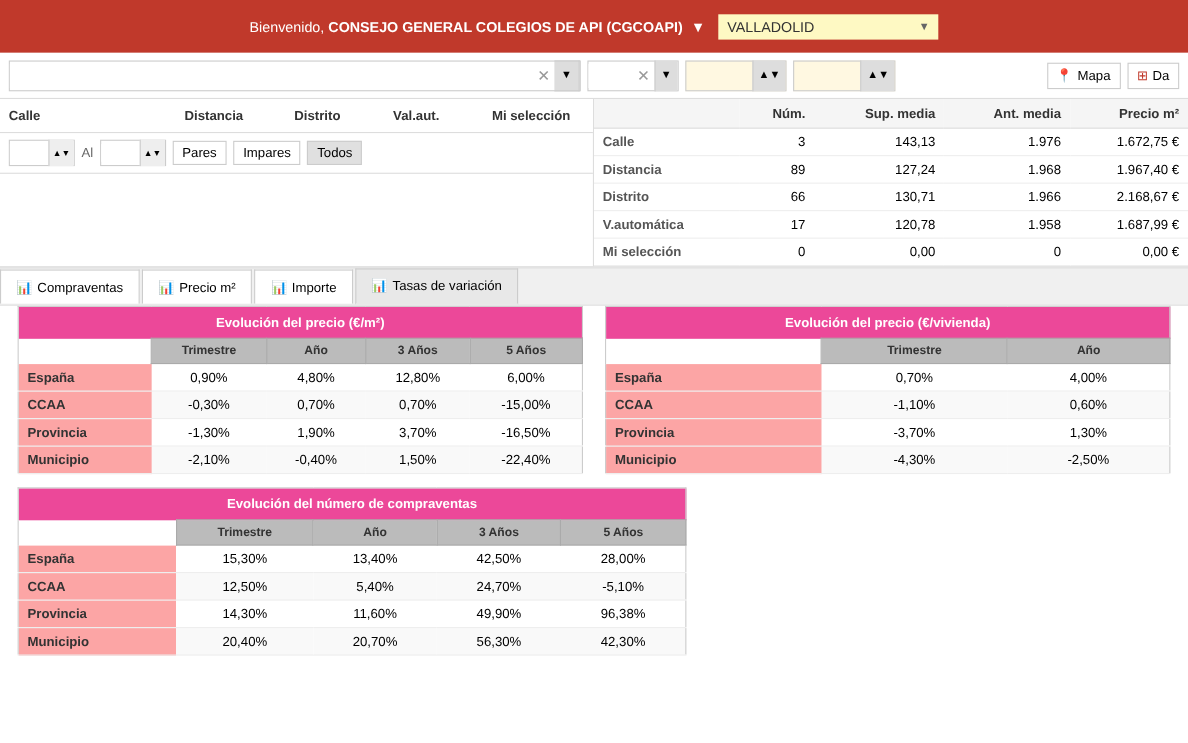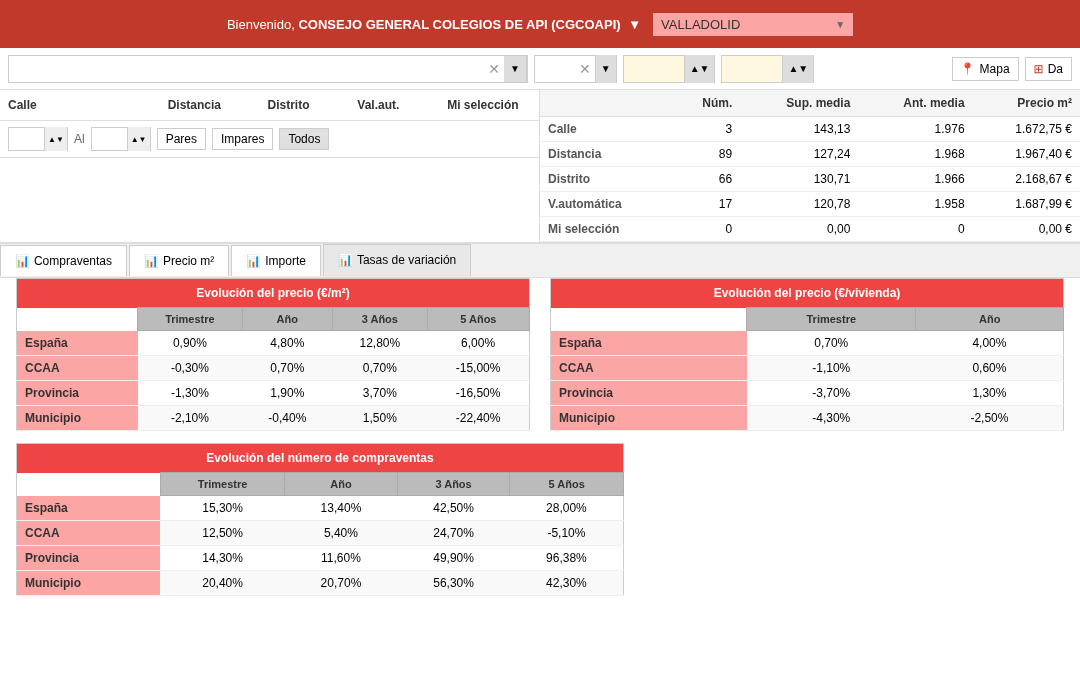--- a/index.html
+++ b/index.html
@@ -12,21 +12,21 @@
       padding: 8px 16px;
       display: flex;
       align-items: center;
       justify-content: center;
       gap: 12px;
       height: 48px;
     }
     .header-title { font-size: 13px; }
     .header-title strong { font-weight: bold; text-transform: uppercase; }
     .header-location {
-      background: #fca5a5;
+      background: #fef9c3;
       color: #333;
       padding: 4px 8px;
       font-size: 13px;
       min-width: 200px;
       display: flex;
       align-items: center;
       justify-content: space-between;
     }
 
     
@@ -264,21 +264,21 @@
     }
     .data-table .table-header-row th {
       background: #888;
       color: white;
       text-align: center;
       padding: 7px 8px;
       font-size: 12px;
       font-weight: bold;
     }
     .data-table .table-header-row th.main-header {
-      background: #ef4444;
+      background: #ec4899;
     }
     .data-table .col-header-row th {
       background: #bbb;
       color: #333;
       text-align: center;
       padding: 5px 6px;
       font-size: 11px;
       font-weight: bold;
       border: 1px solid #aaa;
     }

